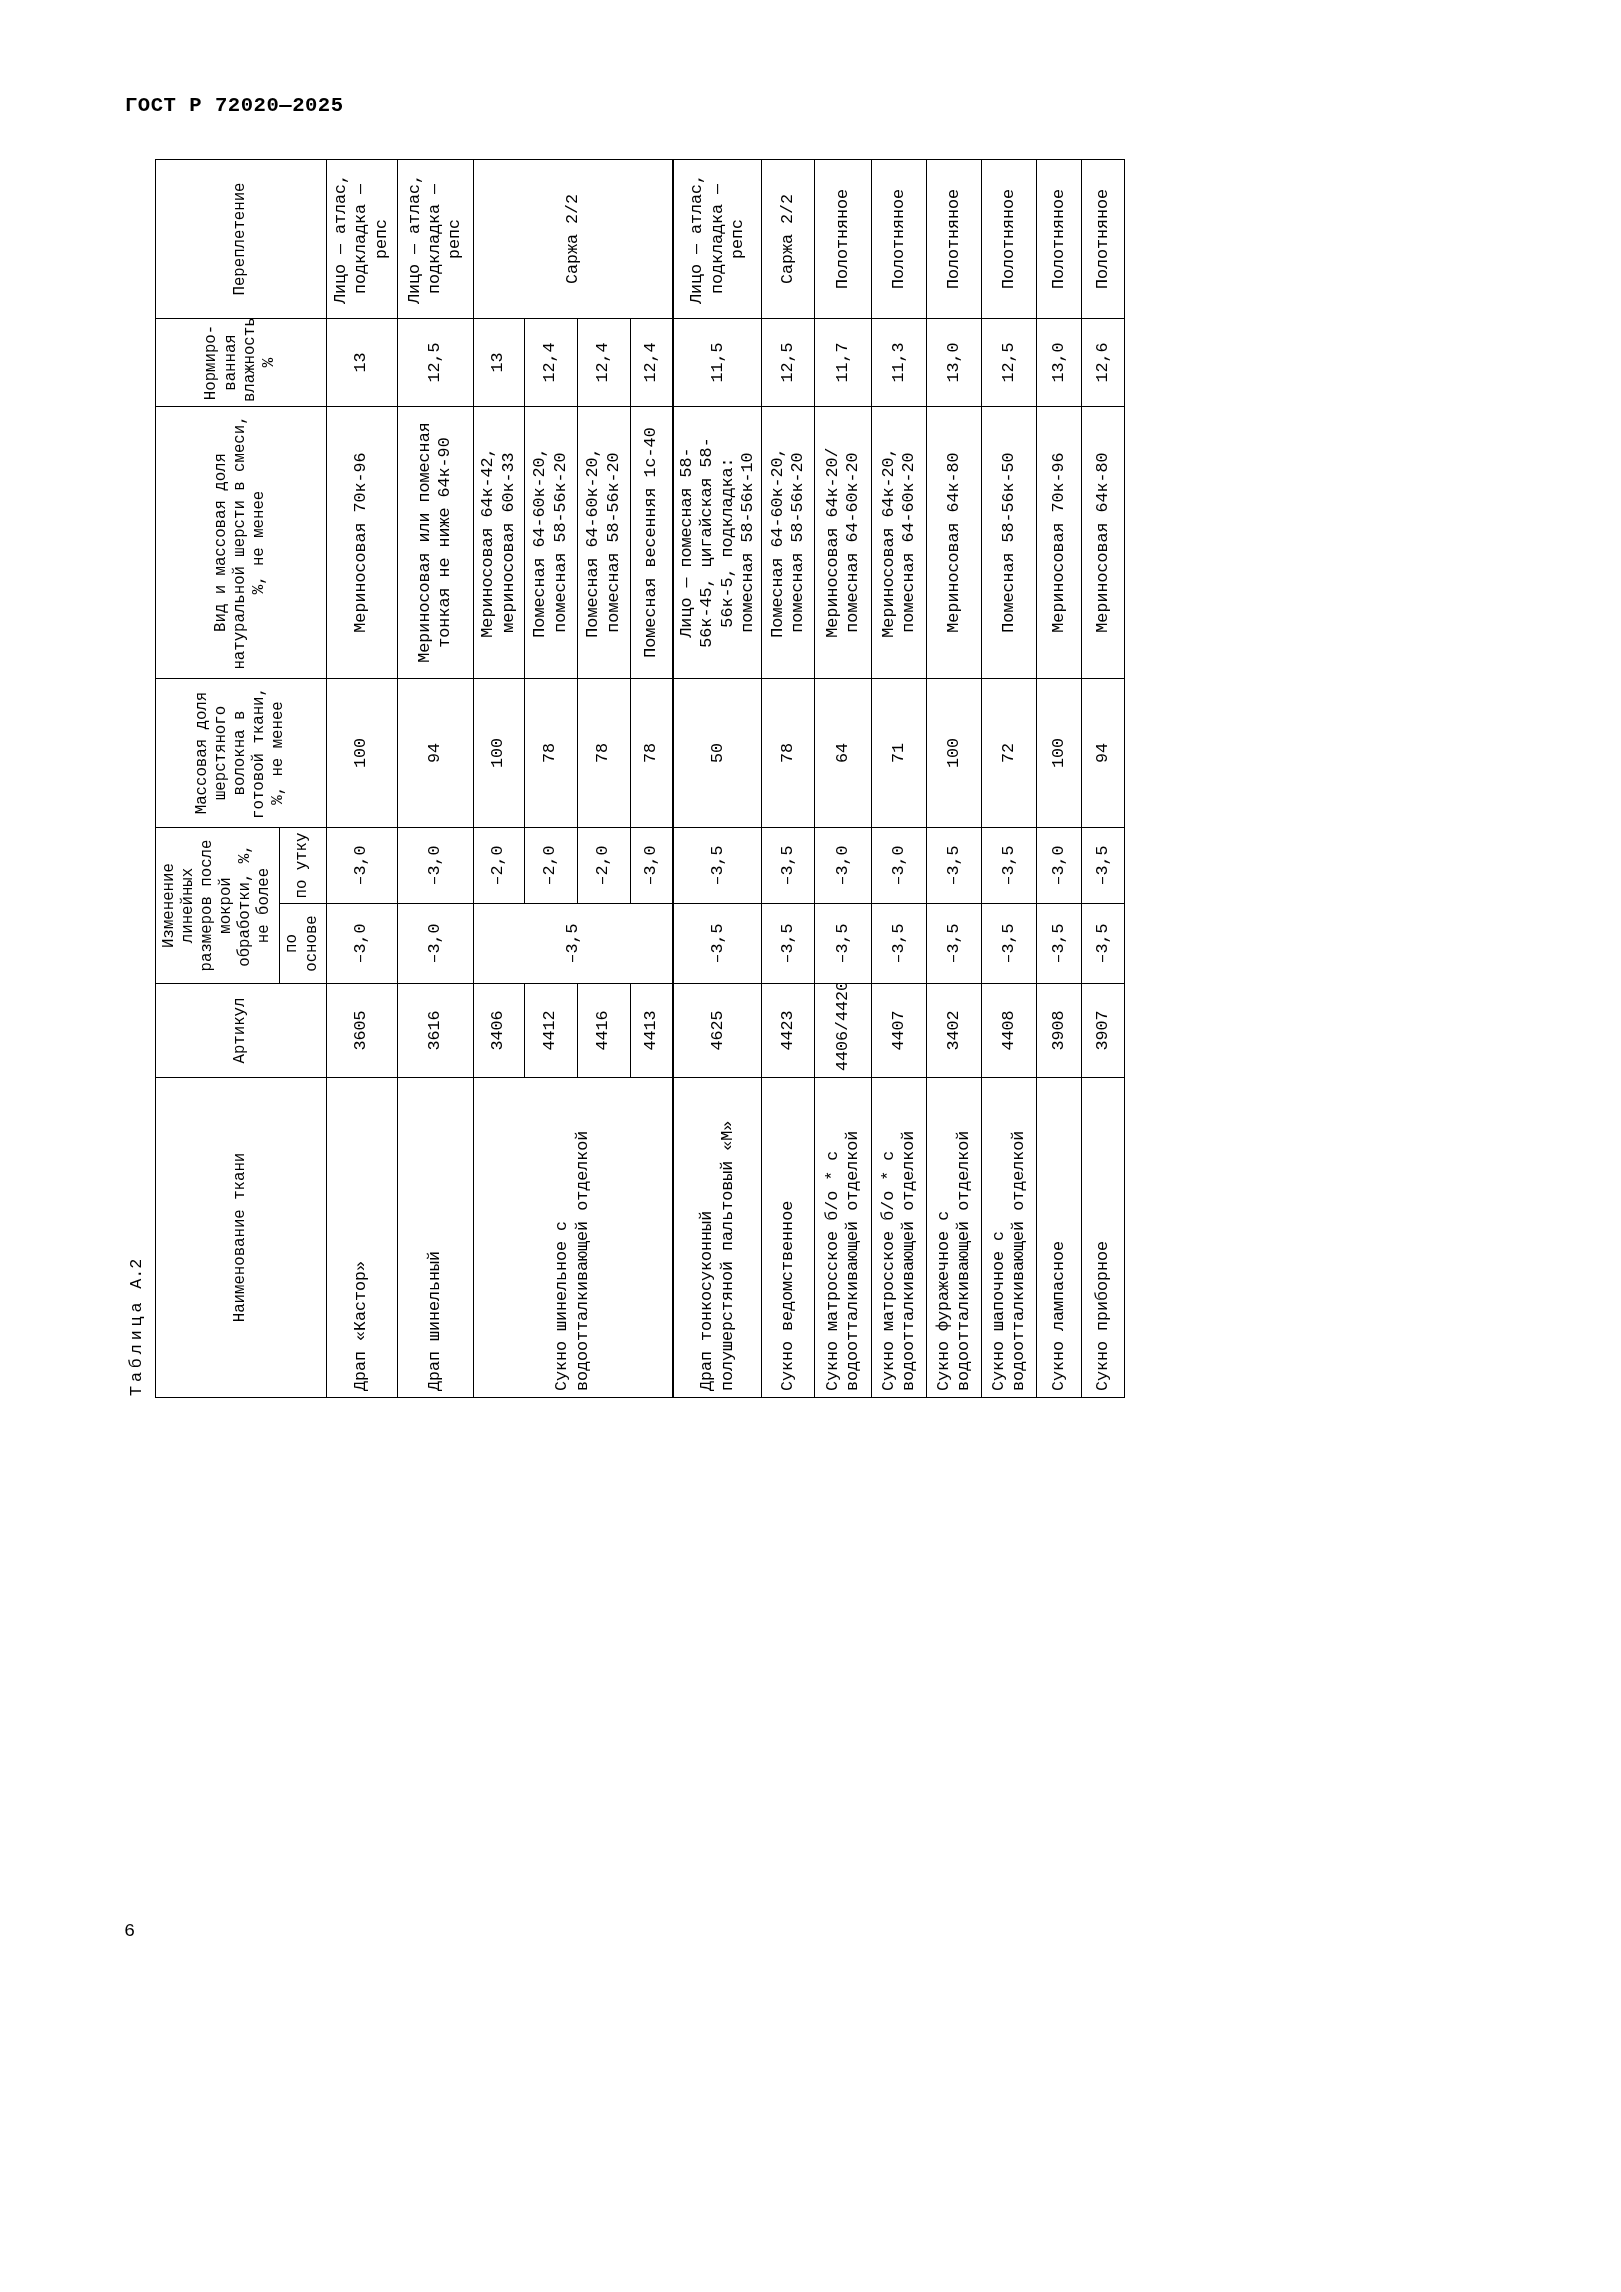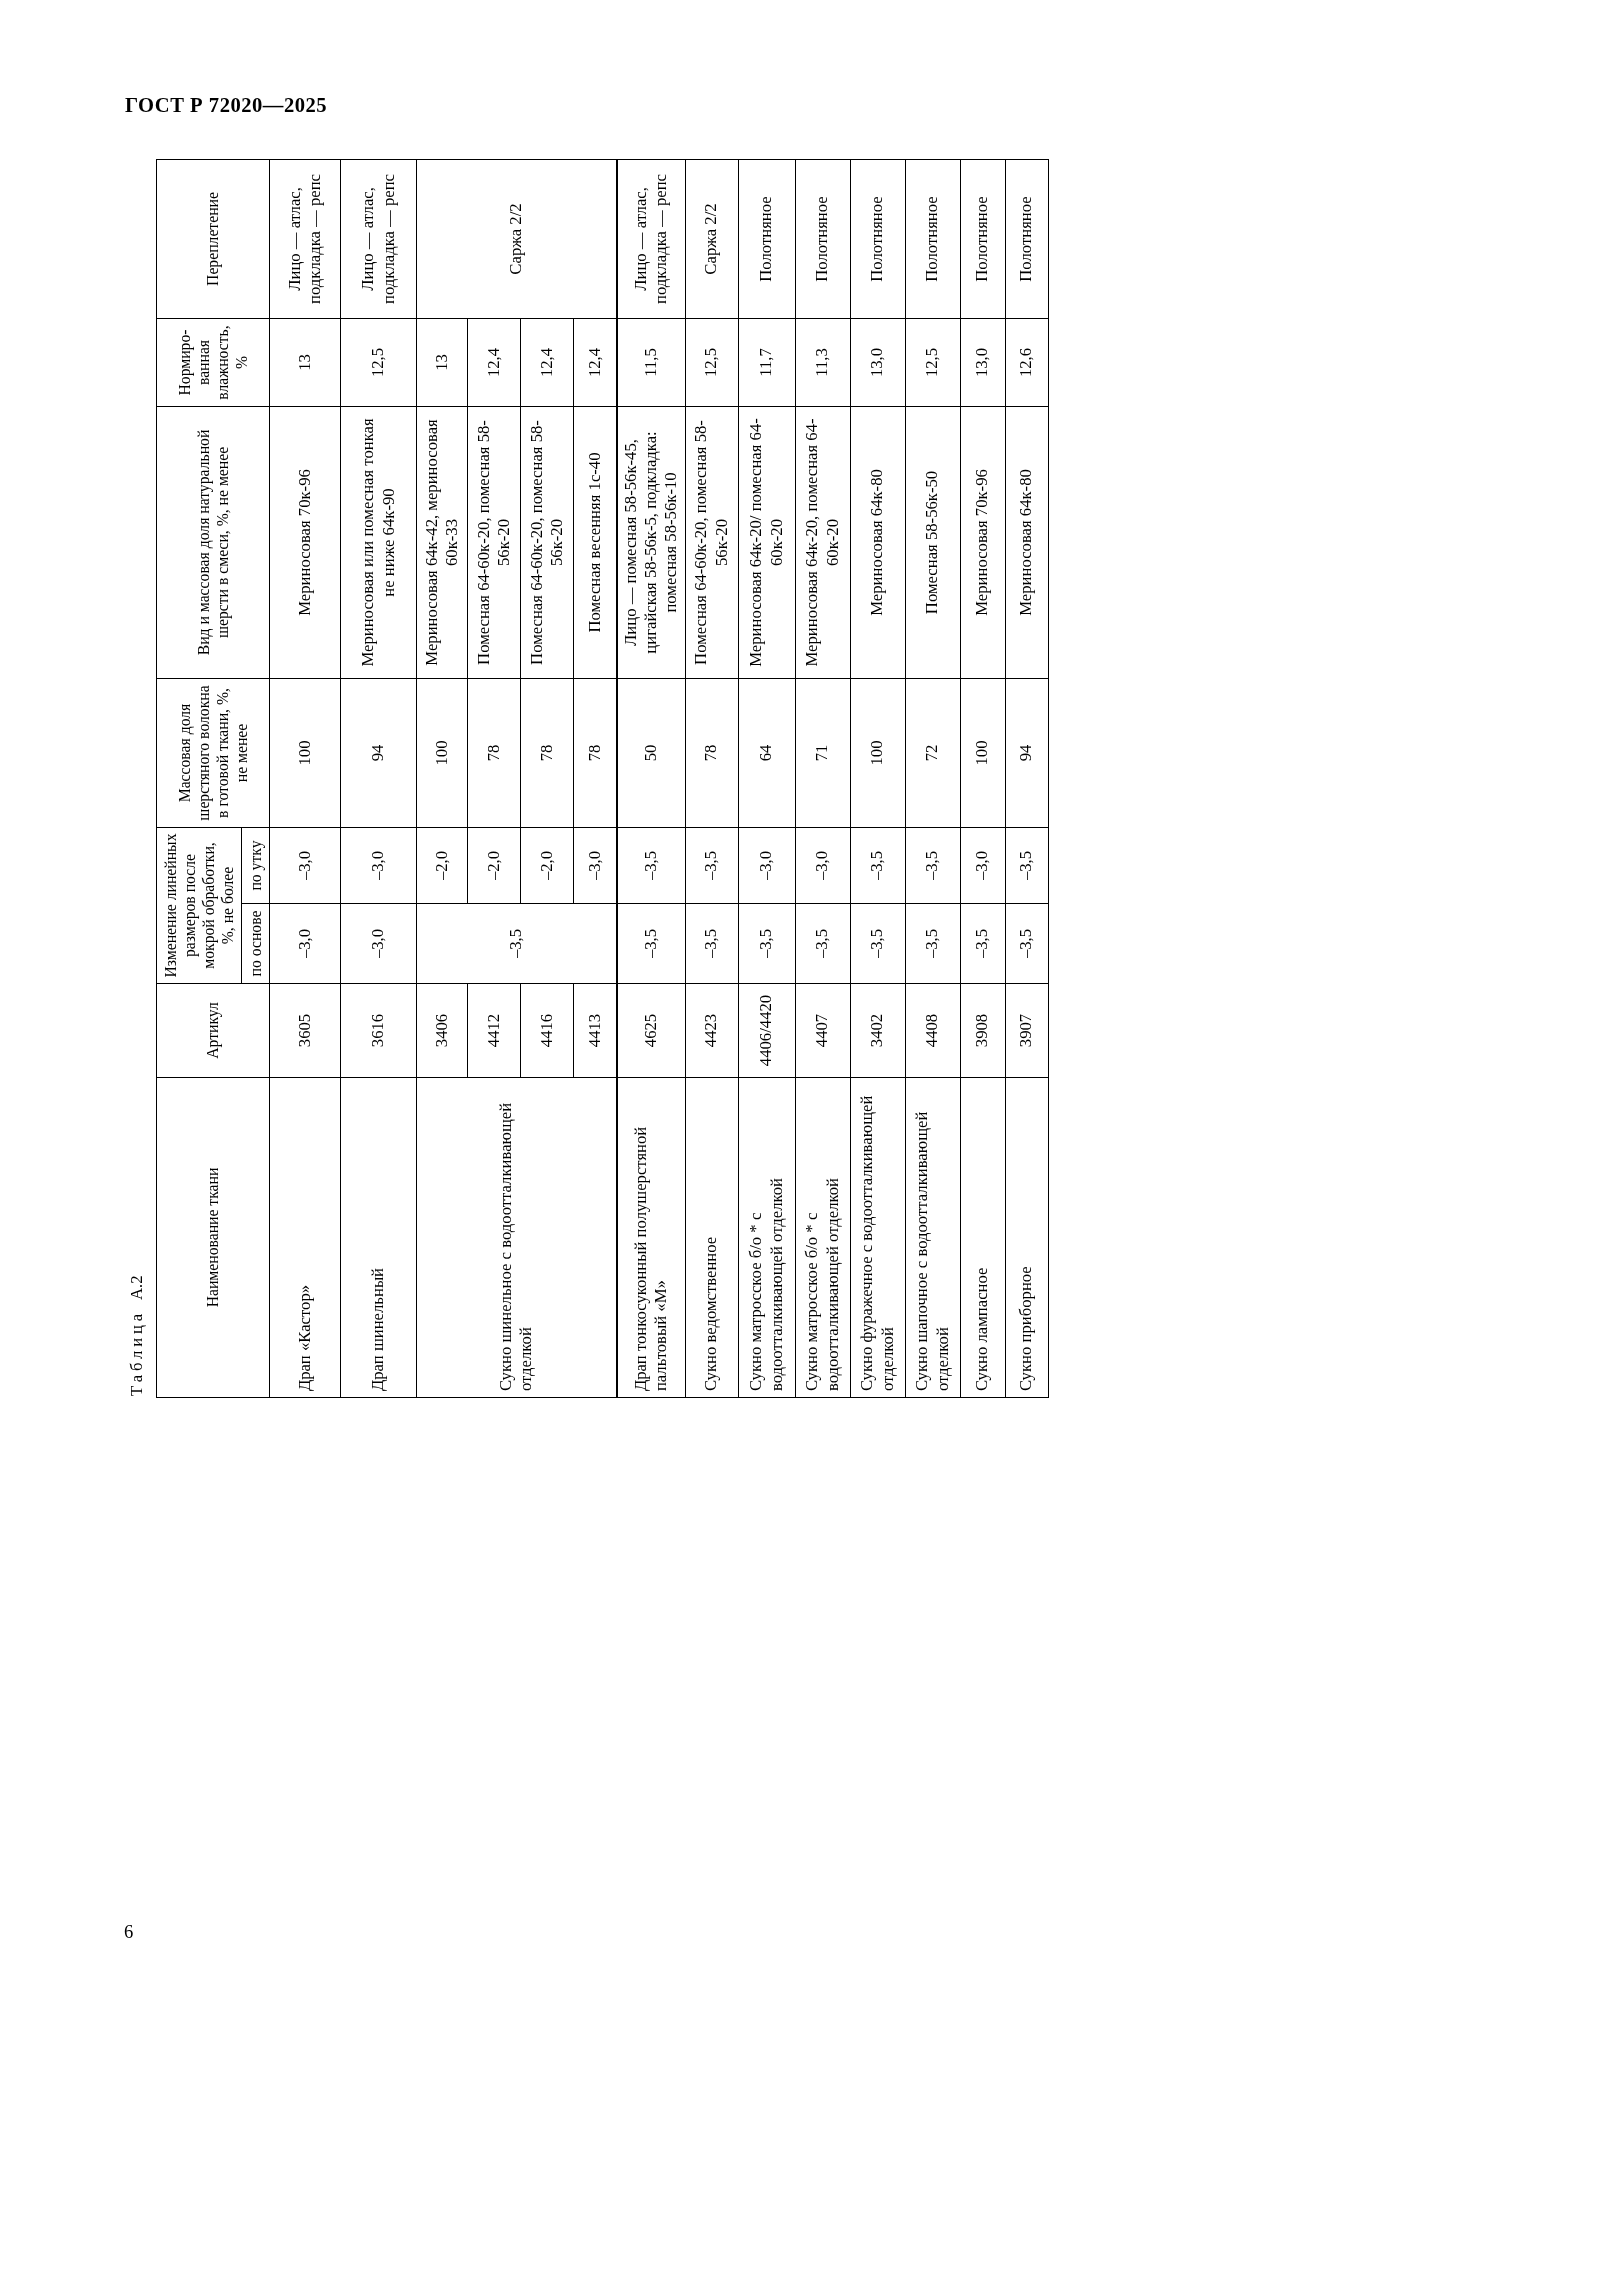--- a/index.html
+++ b/index.html
@@ -1,21 +1,21 @@
 <!DOCTYPE html>
 <html lang="ru"><head>
 <meta charset="utf-8">
 <title>ГОСТ Р 72020—2025 — стр. 6</title>
 <style>
   html,body{margin:0;padding:0;background:#e8e8e8;}
   .page{
     position:relative;
     width:1621px;height:2293px;
     background:#ffffff;
-    font-family:Liberation Serif, serif;
+    font-family:Liberation Mono, monospace;
     color:#000;
     overflow:hidden;
   }
   .doc-header{
     position:absolute;left:125px;top:94px;
     font-size:20.6px;font-weight:bold;letter-spacing:0.5px;
   }
   .page-number{
     position:absolute;left:124px;top:1921px;
     font-size:18.6px;

